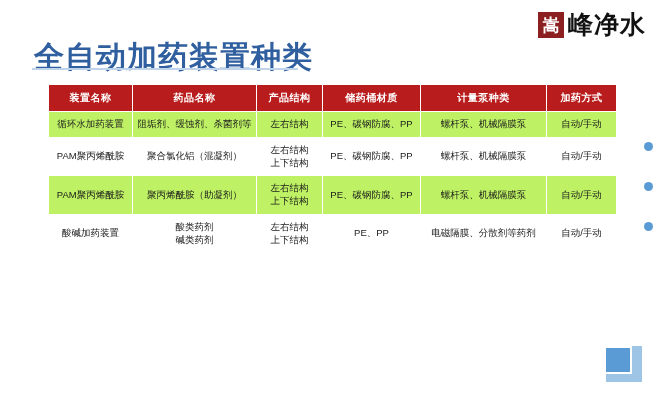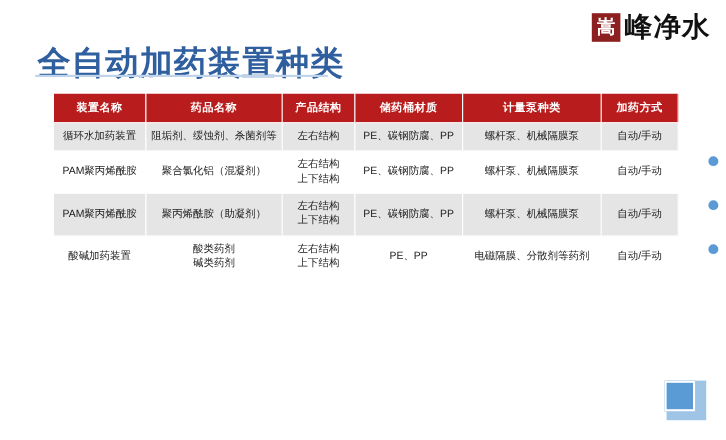--- a/index.html
+++ b/index.html
@@ -121,21 +121,21 @@
   table.spec td {
     font-size: 9.5px;
     color: #1a1a1a;
     text-align: center;
     vertical-align: middle;
     padding: 6px 4px;
     border: 1px solid #ffffff;
     line-height: 1.35;
   }
   tr.row-odd td { background: #ffffff; }
-  tr.row-even td { background: #e5e5e5; }
+  tr.row-even td { background: #bef264; }
   td.col-name { text-align: center; }
   td.col-drug { text-align: left; padding-left: 10px; }
   .c1 { width: 84px; }
   .c2 { width: 124px; }
   .c3 { width: 66px; }
   .c4 { width: 98px; }
   .c5 { width: 126px; }
   .c6 { width: 70px; }
 </style>
 </head>

